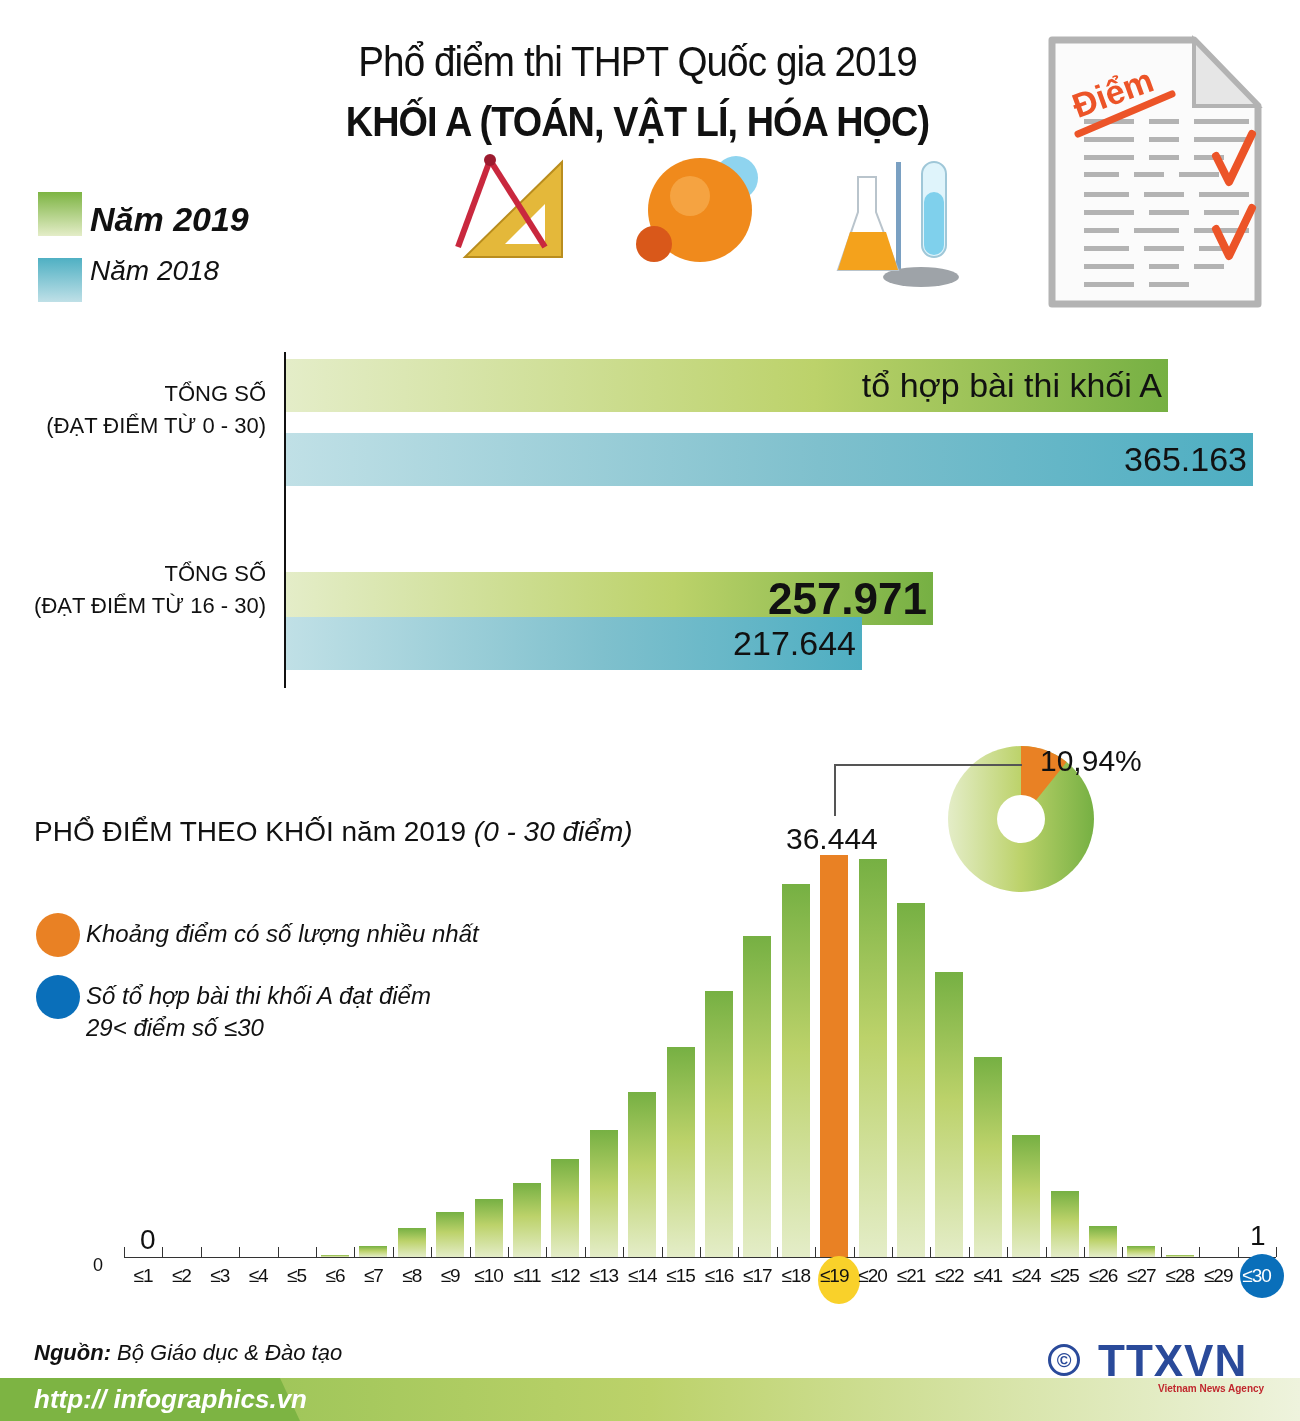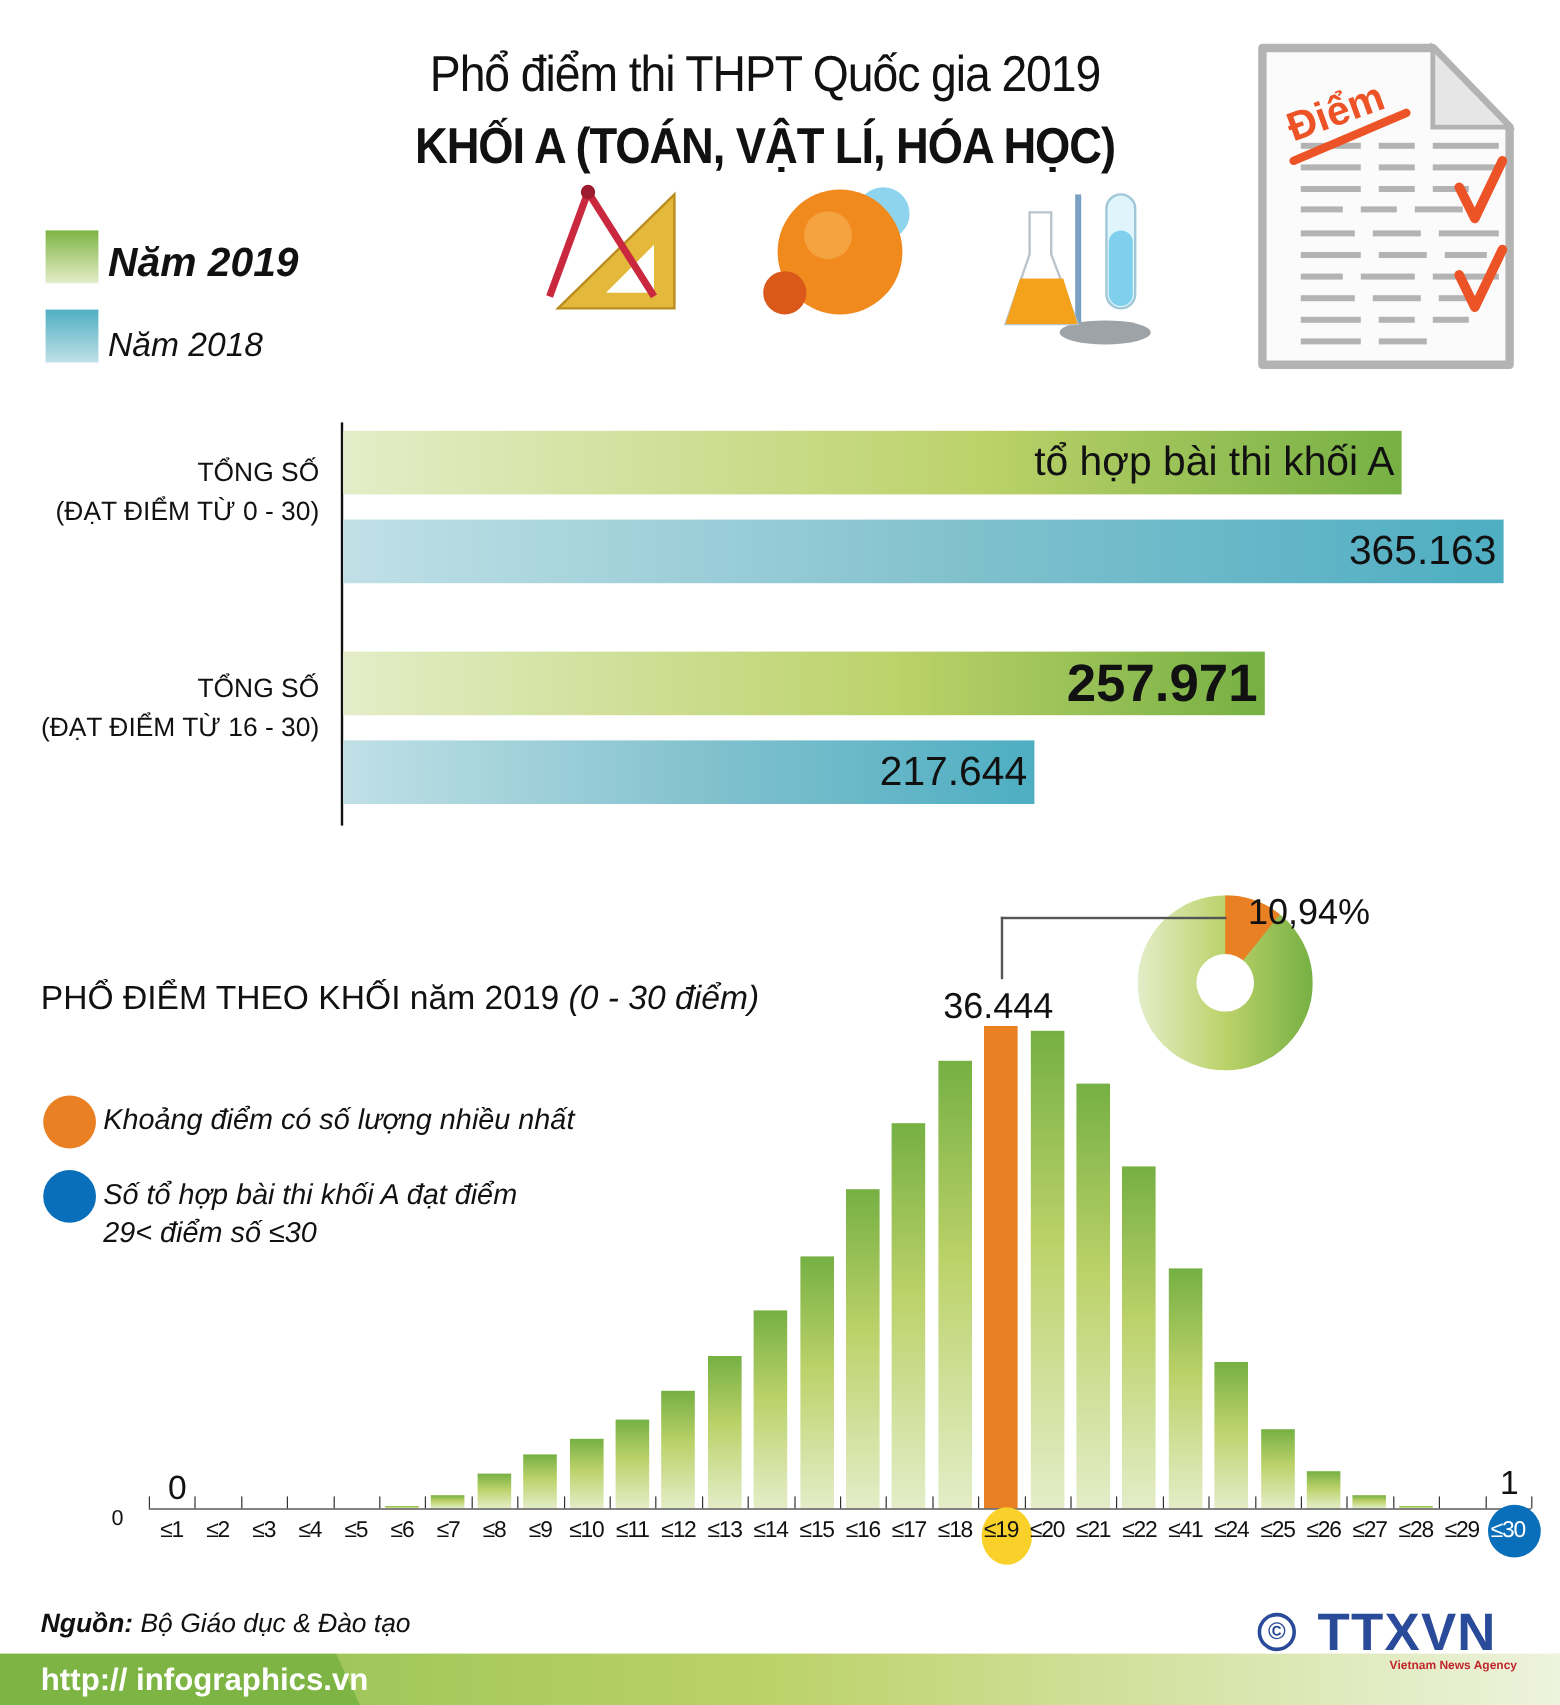--- a/index.html
+++ b/index.html
@@ -94,40 +94,40 @@
     <line x1="34" y1="100" x2="128" y2="60" stroke="#ec5428" stroke-width="7" stroke-linecap="round"></line>
     <text x="26" y="70" fill="#ec5428" font-size="34" font-weight="bold" font-family="Liberation Sans, sans-serif" transform="rotate(-20 70 55)">Điểm</text>
     <polyline points="172,122 185,148 208,100" fill="none" stroke="#ec5428" stroke-width="8" stroke-linecap="round" stroke-linejoin="round"></polyline>
     <polyline points="172,195 185,222 208,174" fill="none" stroke="#ec5428" stroke-width="8" stroke-linecap="round" stroke-linejoin="round"></polyline>
   </svg>
 </div>
 
 <div class="abs legend-sw sw2019" style="left:38px;top:192px"></div>
 <div class="abs leg-label" style="left:90px;top:200px;font-weight:bold;font-size:34px">Năm 2019</div>
 <div class="abs legend-sw sw2018" style="left:38px;top:258px"></div>
-<div class="abs leg-label" style="left:90px;top:272px;font-size:28px">Năm 2018</div>
+<div class="abs leg-label" style="left:90px;top:255px;font-size:28px">Năm 2018</div>
 
 <div class="abs bar-axis"></div>
 
 <div class="abs cat-label" style="top:378px">
   <div>TỔNG SỐ</div>
   <div>(ĐẠT ĐIỂM TỪ 0 - 30)</div>
 </div>
 <div class="abs hbar g" style="left:286px;top:359px;width:882px">
   <span class="suffix">tổ hợp bài thi khối A</span>
 </div>
 <div class="abs hbar b" style="left:286px;top:433px;width:967px">
   <span class="val">365.163</span>
 </div>
 
 <div class="abs cat-label" style="top:558px">
   <div>TỔNG SỐ</div>
   <div>(ĐẠT ĐIỂM TỪ 16 - 30)</div>
 </div>
-<div class="abs hbar g" style="left:286px;top:543px;width:768px">
+<div class="abs hbar g" style="left:286px;top:572px;width:647px">
   <span class="bigval">257.971</span>
 </div>
 <div class="abs hbar b" style="left:286px;top:617px;width:576px">
   <span class="val">217.644</span>
 </div>
 
 <div class="abs sec-title">
   <span>PHỔ ĐIỂM THEO KHỐI năm 2019</span>
   <span style="font-style:italic">(0 - 30 điểm)</span>
 </div>
@@ -252,16 +252,16 @@
 <div class="abs" style="left:140px;top:1224px;font-size:28px">0</div>
 <div class="abs" style="left:1250px;top:1220px;font-size:28px">1</div>
 <div class="abs" style="left:93px;top:1255px;font-size:18px">0</div>
 
 <div class="abs" style="left:34px;top:1340px;font-size:22px;font-style:italic">
   <span style="font-weight:bold">Nguồn:</span>
   <span>Bộ Giáo dục &amp; Đào tạo</span>
 </div>
 <div class="abs footer-band"></div>
 <div class="abs" style="left:0;top:1378px;width:300px;height:43px;background:#7db443;clip-path:polygon(0 0,280px 0,300px 43px,0 43px)"></div>
-<div class="abs" style="left:34px;top:1384px;font-size:26px;font-weight:bold;color:#fff">http:// infographics.vn</div>
+<div class="abs" style="left:34px;top:1384px;font-size:26px;font-style:italic;font-weight:bold;color:#fff">http:// infographics.vn</div>
 <div class="abs" style="left:1048px;top:1344px;width:32px;height:32px;border-radius:50%;border:3px solid #2a4a9a;box-sizing:border-box;color:#2a4a9a;font-weight:bold;font-size:20px;text-align:center;line-height:26px">©</div>
 <div class="abs" style="left:1098px;top:1336px;font-size:44px;font-weight:bold;color:#2a4a9a;letter-spacing:1px">TTXVN</div>
 <div class="abs" style="left:1158px;top:1383px;font-size:10px;color:#c0272d;font-weight:bold">Vietnam News Agency</div>
 
 </body></html>

